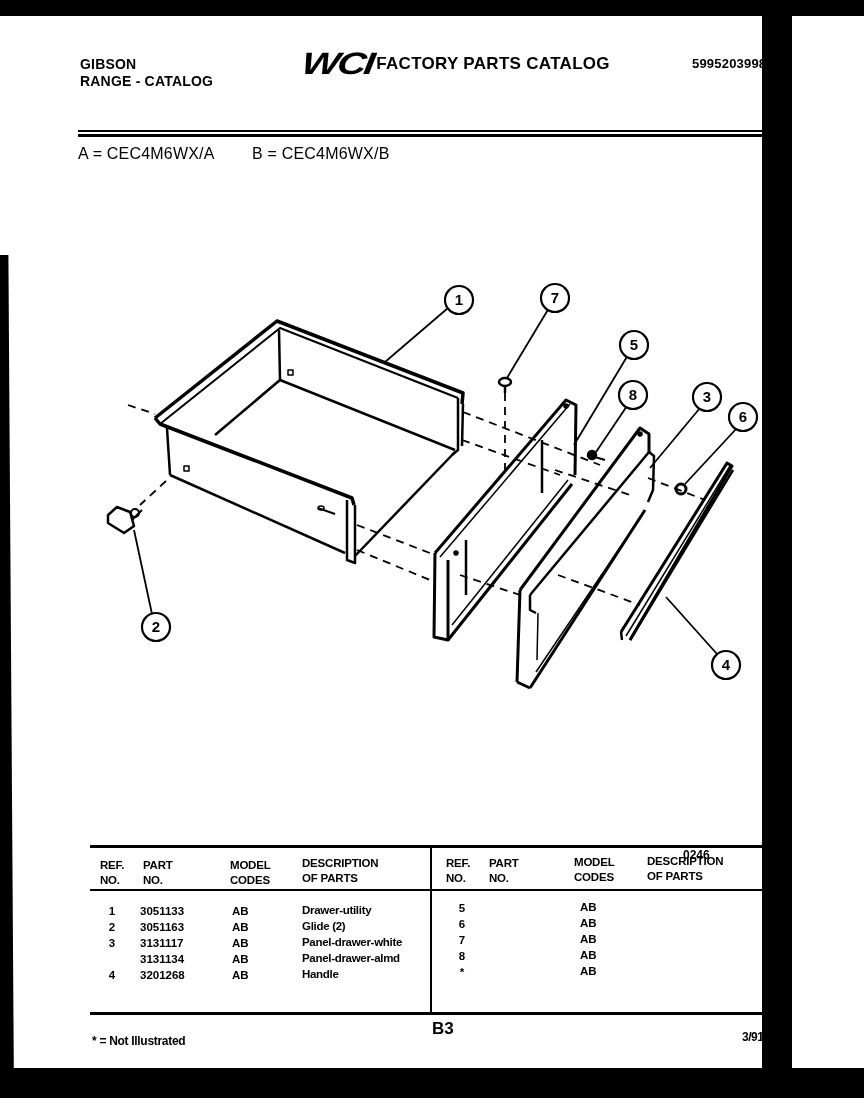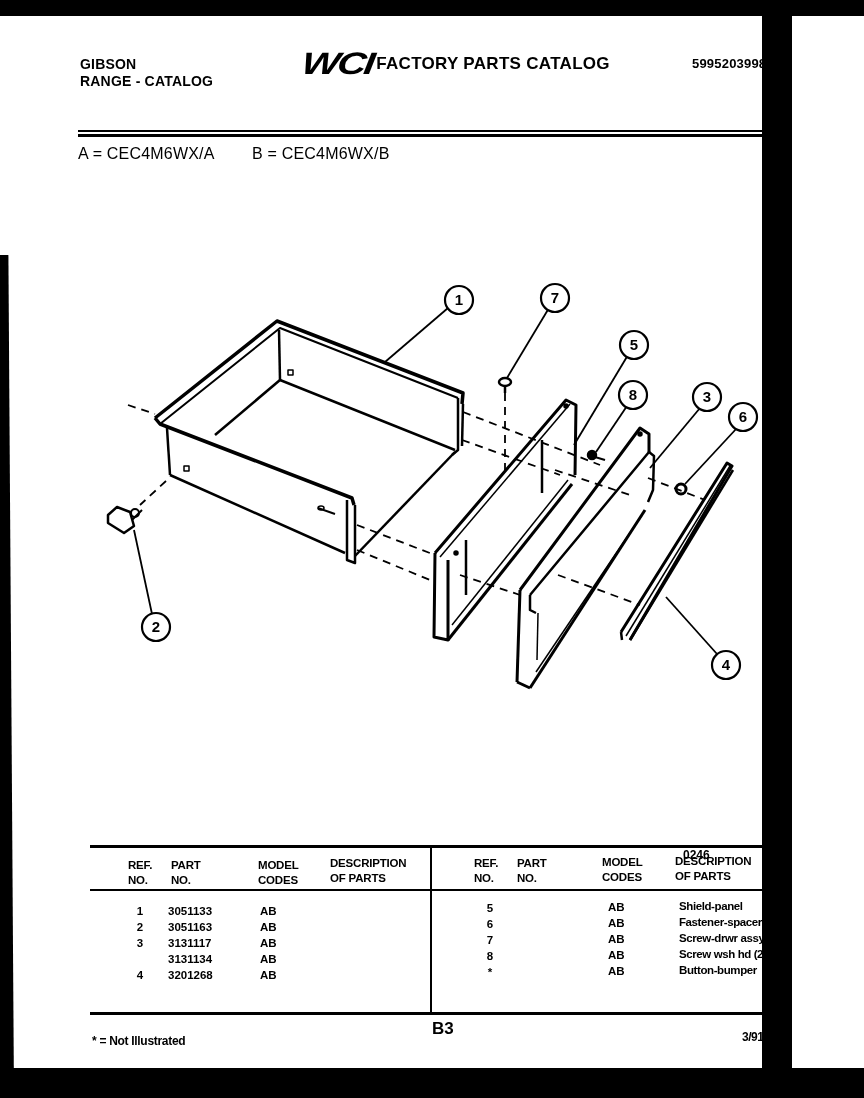--- a/index.html
+++ b/index.html
@@ -30,21 +30,21 @@
 
   .diagram { position: absolute; left: 0; top: 170px; width: 864px; height: 640px; }
 
   .fig-code { position: absolute; left: 683px; top: 812px; font-weight: bold; font-size: 12px; margin-top: 36px; }
 
   .table-rule-top { position: absolute; left: 90px; top: 845px; width: 684px; height: 3px; background: #000; }
   .table-rule-mid { position: absolute; left: 90px; top: 889px; width: 684px; height: 2px; background: #000; }
   .table-rule-bot { position: absolute; left: 90px; top: 1012px; width: 684px; height: 3px; background: #000; }
   .table-divider { position: absolute; left: 430px; top: 845px; width: 2px; height: 170px; background: #000; }
 
-  .col { position: absolute; font-weight: bold; font-size: 11.5px; line-height: 16px; margin-left: 28px; }
+  .col { position: absolute; font-weight: bold; font-size: 11.5px; line-height: 16px; }
   .hdr { font-size: 11.5px; line-height: 15px; letter-spacing: -0.2px; }
   .hdr span { display: block; }
   .rows div { height: 16px; white-space: nowrap; }
   .center { text-align: center; }
 
   .footnote { position: absolute; left: 92px; top: 1034px; font-weight: bold; font-size: 12px; letter-spacing: -0.3px; }
   .page-no { position: absolute; left: 432px; top: 1019px; font-weight: bold; font-size: 17px; }
   .date { position: absolute; left: 742px; top: 1030px; font-weight: bold; font-size: 12px; letter-spacing: -0.5px; }
 </style>
 </head>
@@ -259,39 +259,39 @@
     <div>3131134</div>
     <div>3201268</div>
   </div>
   <div class="col rows" style="left:232px; top:903px;">
     <div>AB</div>
     <div>AB</div>
     <div>AB</div>
     <div>AB</div>
     <div>AB</div>
   </div>
+  <div class="col rows" style="left:302px; top:902px; letter-spacing:-0.3px;">
+    <div>Drawer-utility</div>
+    <div>Glide (2)</div>
+    <div>Panel-drawer-white</div>
+    <div>Panel-drawer-almd</div>
+    <div>Handle</div>
+  </div>
 
   <div class="col rows center" style="left:454px; top:900px; width:16px;">
     <div>5</div>
     <div>6</div>
     <div>7</div>
     <div>8</div>
     <div>*</div>
   </div>
   <div class="col rows" style="left:580px; top:899px;">
     <div>AB</div>
     <div>AB</div>
     <div>AB</div>
     <div>AB</div>
     <div>AB</div>
   </div>
-  <div class="col rows" style="left:651px; top:898px; letter-spacing:-0.4px;">
-    <div>Shield-panel</div>
-    <div>Fastener-spacer (2)</div>
-    <div>Screw-drwr assy (9)</div>
-    <div>Screw wsh hd (2)</div>
-    <div>Button-bumper</div>
-  </div>
 
   <div class="footnote">* = Not Illustrated</div>
   <div class="page-no">B3</div>
   <div class="date">3/91</div>
 </div>
 
 </body></html>

